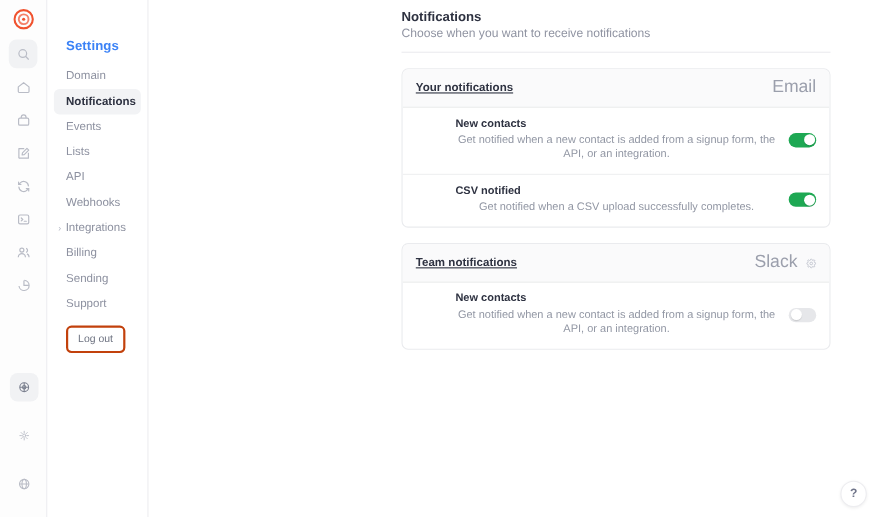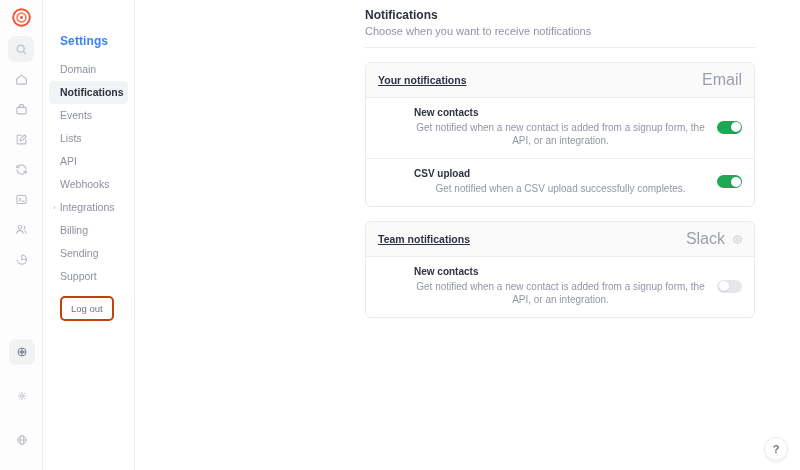--- a/index.html
+++ b/index.html
@@ -242,21 +242,21 @@
           <div class="row-text">
             <div class="row-title">New contacts</div>
             <div class="row-desc">Get notified when a new contact is added from a signup form, the API, or an integration.</div>
           </div>
           <div class="toggle on">
             <div class="knob"></div>
           </div>
         </div>
         <div class="row">
           <div class="row-text">
-            <div class="row-title">CSV upload</div>
+            <div class="row-title">CSV notified</div>
             <div class="row-desc">Get notified when a CSV upload successfully completes.</div>
           </div>
           <div class="toggle on">
             <div class="knob"></div>
           </div>
         </div>
       </div>
 
       <div class="card">
         <div class="card-head">

